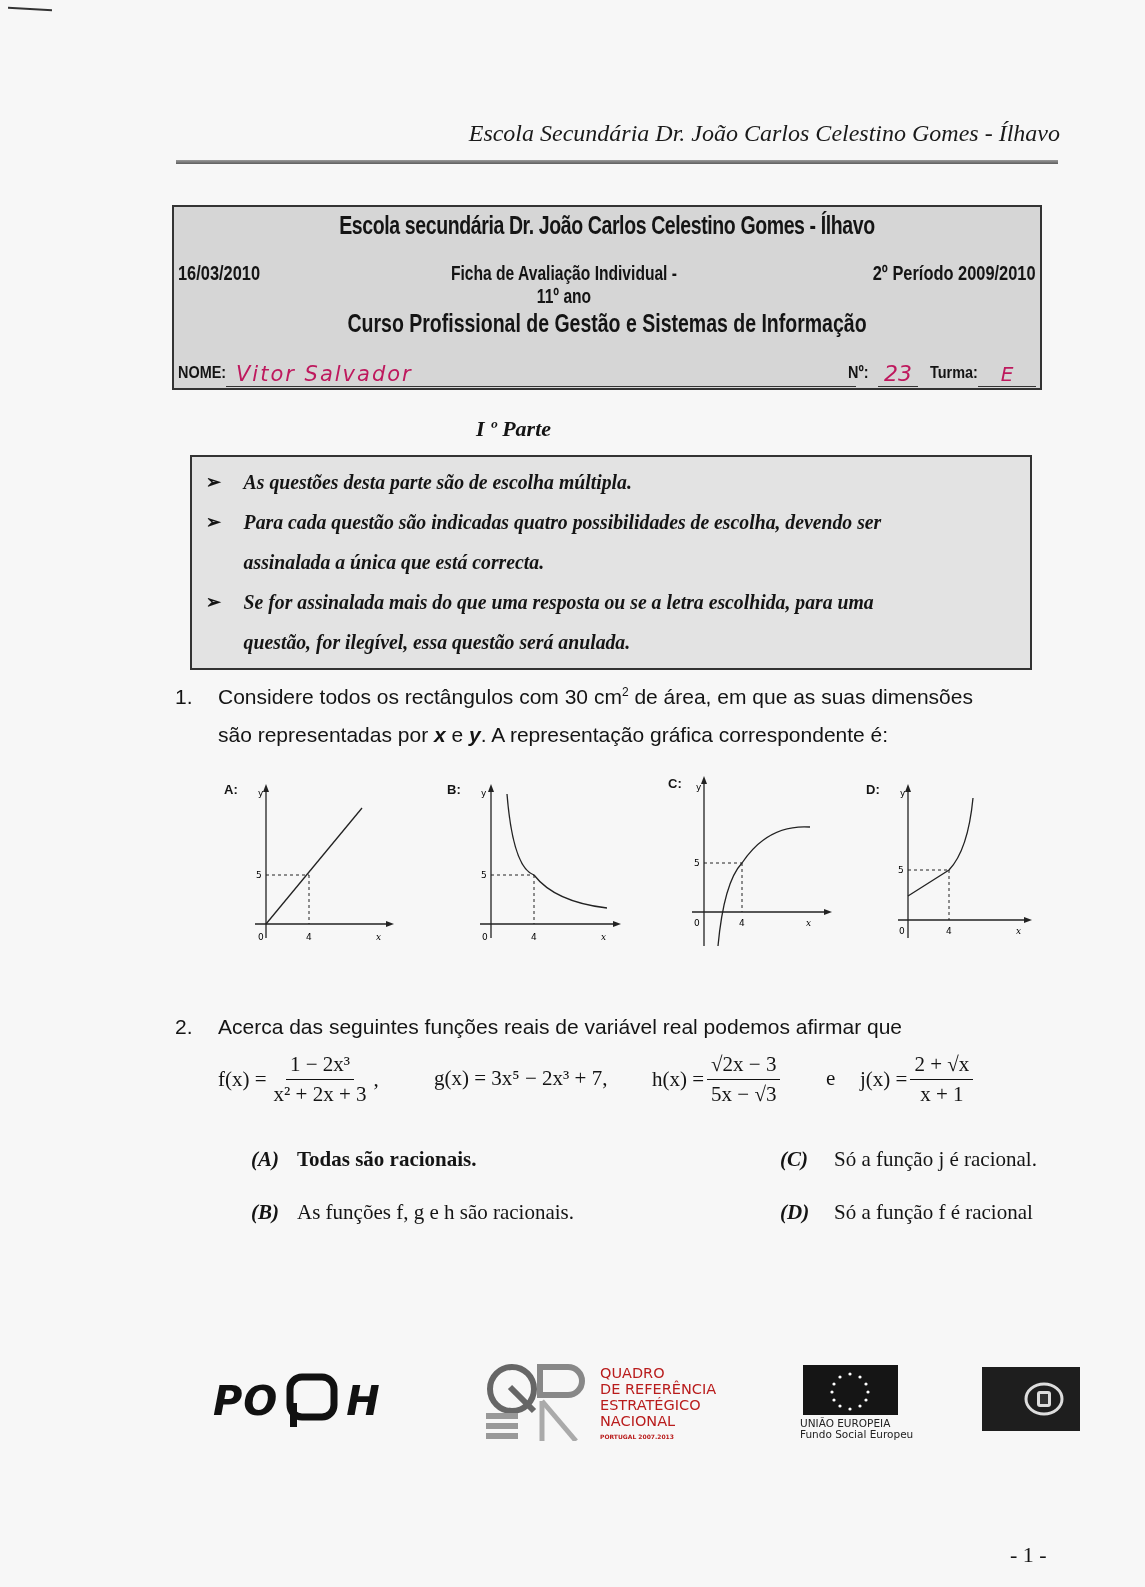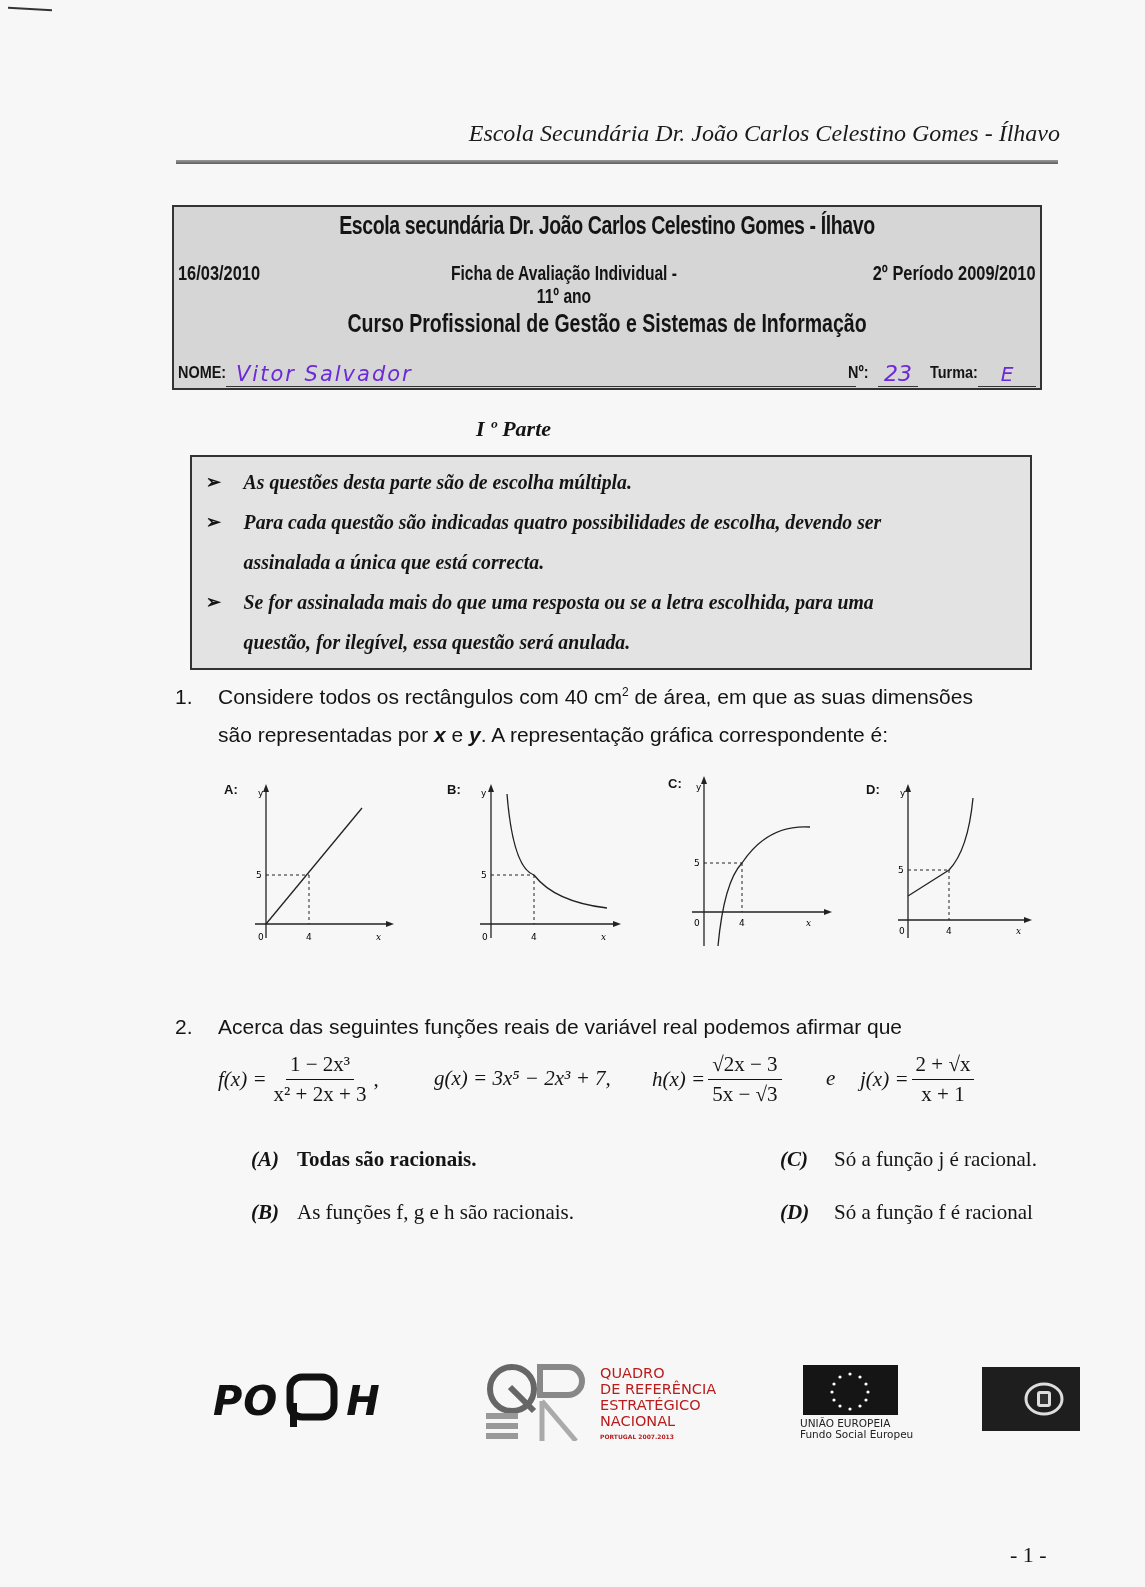--- a/index.html
+++ b/index.html
@@ -17,40 +17,40 @@
     font-family:"Liberation Sans", sans-serif; font-weight:bold; transform-origin:left top;
   }
   .hb-title { position:absolute; left:0; right:0; top:4px; text-align:center; font-size:25px; transform:scaleX(0.78); letter-spacing:-0.5px; }
   .hb-row2 { position:absolute; left:0; right:0; top:55px; font-size:20px; }
   .hb-date { position:absolute; left:4px; transform:scaleX(0.82); transform-origin:left; }
   .hb-ficha { position:absolute; left:230px; width:320px; text-align:center; transform:scaleX(0.78); }
   .hb-periodo { position:absolute; right:4px; transform:scaleX(0.82); transform-origin:right; }
   .hb-course { position:absolute; left:0; right:0; top:102px; text-align:center; font-size:25px; transform:scaleX(0.78); }
   .hb-name-row { position:absolute; left:4px; right:4px; top:150px; height:30px; font-size:17px; }
   .hb-label { position:absolute; bottom:4px; transform:scaleX(0.85); transform-origin:left; }
-  .hw { font-family:"DejaVu Sans", sans-serif; font-weight:normal; font-style:italic; color:#6d28d9; position:absolute; bottom:0; border-bottom:1.5px solid #333; }
+  .hw { font-family:"DejaVu Sans", sans-serif; font-weight:normal; font-style:italic; color:#be185d; position:absolute; bottom:0; border-bottom:1.5px solid #333; }
   .hb-name-val { left:48px; width:620px; font-size:21px; letter-spacing:2px; padding-left:10px; }
   .hb-num-val { left:700px; width:40px; font-size:22px; text-align:center; }
   .hb-turma-val { left:800px; width:58px; font-size:20px; text-align:center; }
   .part-title { left:0; width:1027px; top:416px; text-align:center; font-style:italic; font-weight:bold; font-size:22px; }
   .rules-box { left:190px; top:455px; width:842px; height:215px; border:2px solid #333; box-sizing:border-box; background:#e3e3e3; }
   .rule { position:absolute; left:14px; right:10px; font-style:italic; font-weight:bold; font-size:21px; line-height:42px; }
   .rule .arrow { position:absolute; left:0; font-style:normal; font-size:18px; }
   .rule .txt { display:block; padding-left:40px; transform:scaleX(0.94); transform-origin:left; }
   .sans { font-family:"Liberation Sans", sans-serif; }
   .q { font-size:21px; line-height:38px; }
   .q-num { position:absolute; }
   .q-body { position:absolute; }
   .graph { position:absolute; }
   .graph-label { position:absolute; font-family:"Liberation Sans", sans-serif; font-weight:bold; font-size:12px; }
   .formula { position:absolute; font-family:"Liberation Serif", serif; font-size:21px; display:flex; align-items:center; }
   .frac { display:inline-flex; flex-direction:column; align-items:center; vertical-align:middle; margin:0 3px; }
   .frac .num { padding:0 4px 2px; border-bottom:1.5px solid #111; white-space:nowrap; }
   .frac .den { padding:2px 4px 0; white-space:nowrap; }
-  .fx { font-style:italic; }
+  .fx { }
   sup { font-size:12px; vertical-align:super; line-height:0; }
   .opt { position:absolute; font-size:21px;margin-left:35px; }
   .opt .letter { font-style:italic; font-weight:bold; display:inline-block; width:46px; }
   .logos { left:0; top:1355px; width:1145px; height:120px; }
   .poph { position:absolute; left:213px; top:18px; font-family:"DejaVu Sans", sans-serif; font-size:40px; font-weight:bold; letter-spacing:1px; display:flex; align-items:center; color:#111;font-style:italic; }
   .qren-text { position:absolute; left:600px; top:10px; font-family:"DejaVu Sans", sans-serif; font-size:14.5px; line-height:16px; color:#b91c1c; }
   .qren-small { font-size:6px; font-weight:bold; }
   .eu-flag { position:absolute; left:803px; top:10px; width:95px; height:50px; background:#151515; }
   .eu-text { position:absolute; left:800px; top:63px; font-family:"DejaVu Sans", sans-serif; font-size:10.5px; line-height:11px; color:#222; }
   .pt-flag { position:absolute; left:982px; top:12px; width:98px; height:64px; background:#1e1e1e; }
@@ -100,21 +100,21 @@
     <span class="arrow">➢</span>
     <span class="txt">Se for assinalada mais do que uma resposta ou se a letra escolhida, para uma</span>
   </div>
   <div class="rule" style="top:164px">
     <span class="txt">questão, for ilegível, essa questão será anulada.</span>
   </div>
 </div>
 
 <div class="abs sans q q-num" style="left:175px;top:678px">1.</div>
 <div class="abs sans q q-body" style="left:218px;top:678px">
-  <div><span>Considere todos os rectângulos com 40 cm</span><sup>2</sup><span> de área, em que as suas dimensões</span></div>
+  <div><span>Considere todos os rectângulos com 30 cm</span><sup>2</sup><span> de área, em que as suas dimensões</span></div>
   <div><span>são representadas por </span><b><i>x</i></b><span> e </span><b><i>y</i></b><span>. A representação gráfica correspondente é:</span></div>
 </div>
 
 <div class="graph" style="left:220px;top:778px;width:180px;height:170px">
   <span class="graph-label" style="left:4px;top:4px;font-size:13px">A:</span>
   <svg width="180" height="170">
     <line x1="46" y1="10" x2="46" y2="160" stroke="#222" stroke-width="1.3"></line>
     <polygon points="46,6 43,14 49,14" fill="#222"></polygon>
     <line x1="35" y1="146" x2="170" y2="146" stroke="#222" stroke-width="1.3"></line>
     <polygon points="174,146 166,143 166,149" fill="#222"></polygon>

